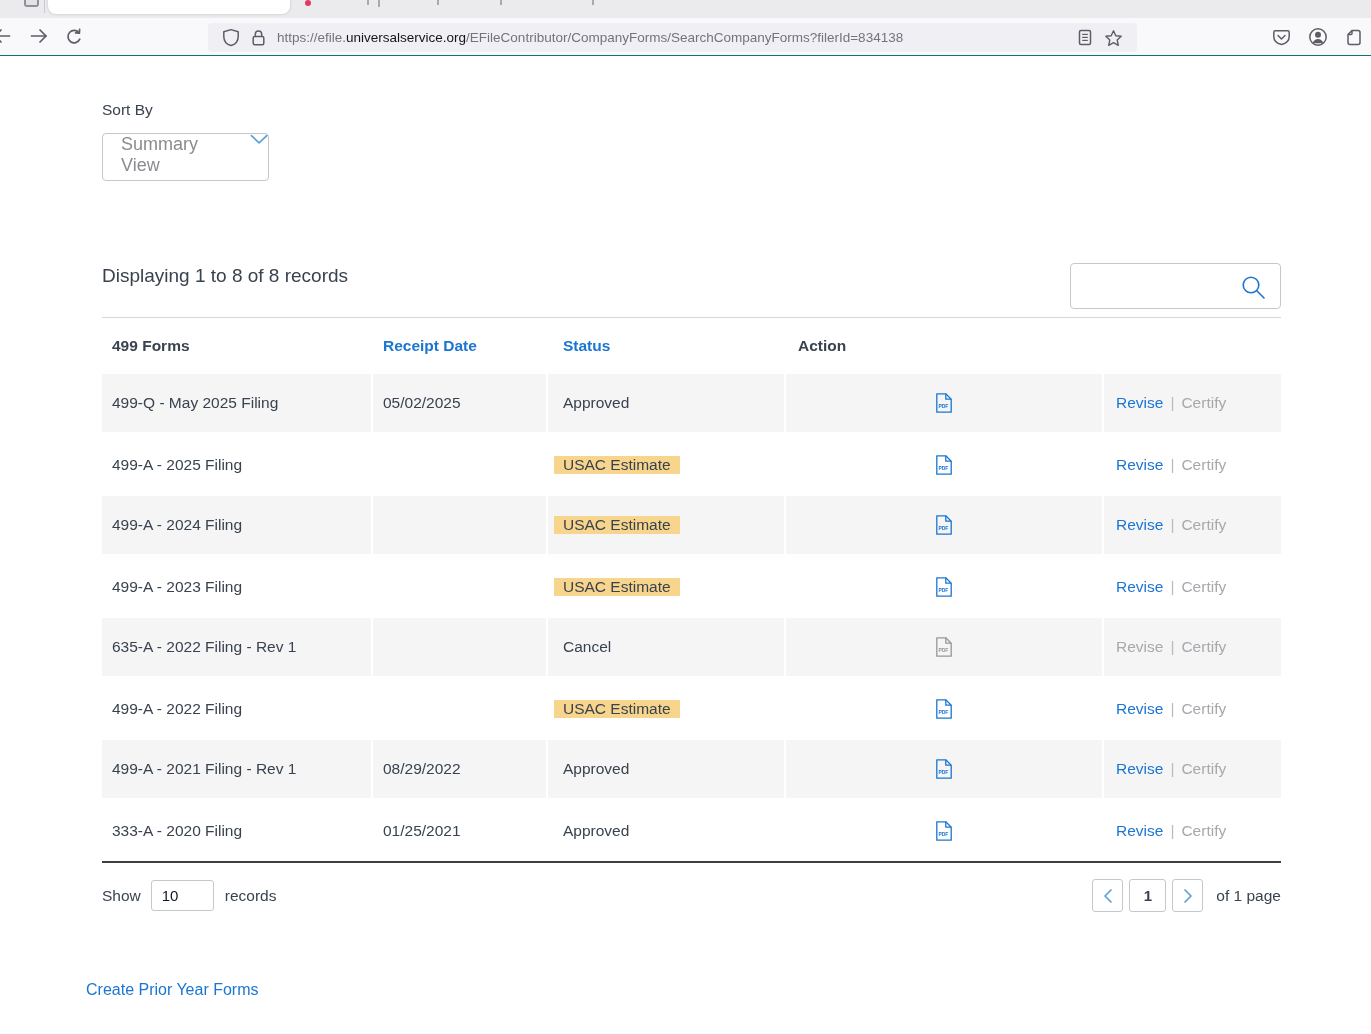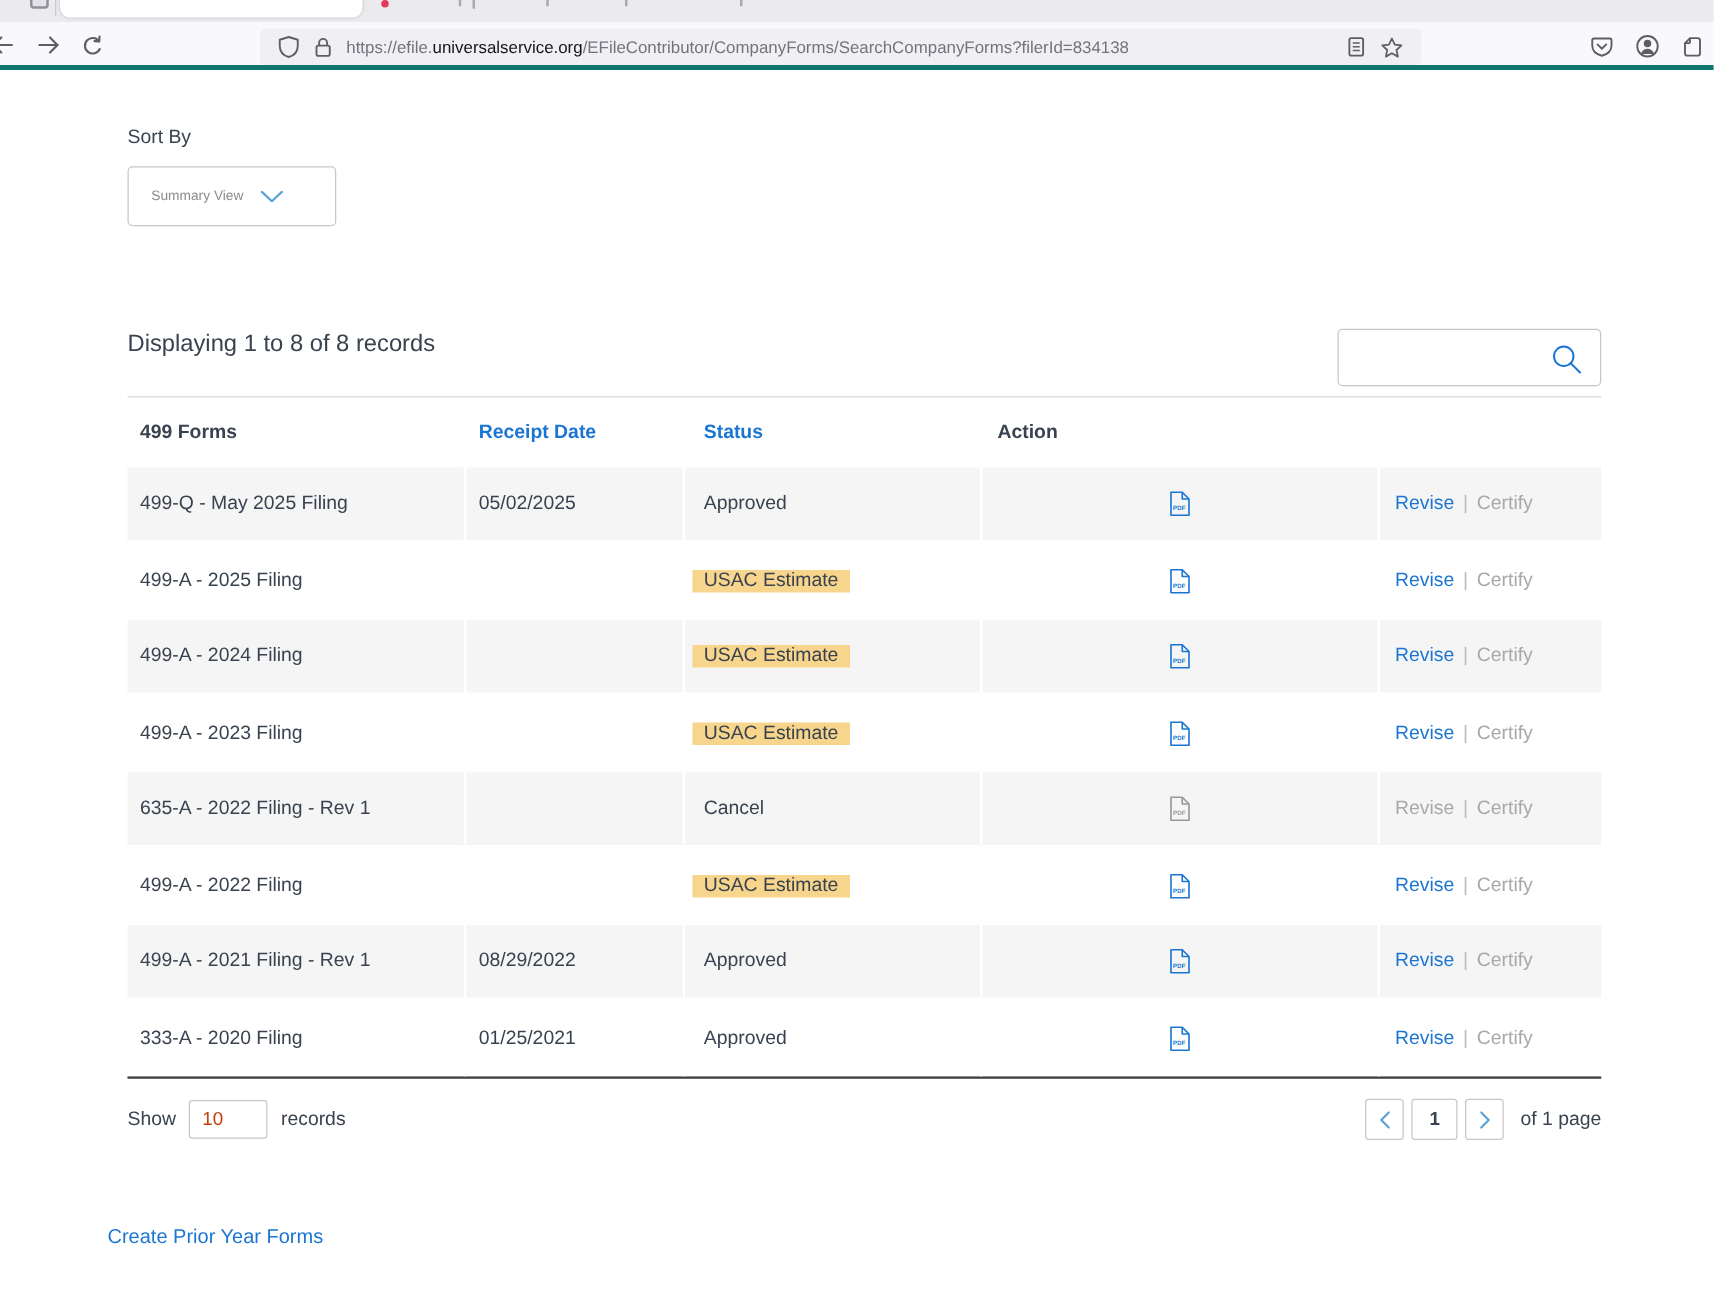--- a/index.html
+++ b/index.html
@@ -11,42 +11,42 @@
   }
   
   .tabstrip { position:relative; height:18px; background:#ebebee; }
   .tabicon  { position:absolute; left:24px; top:-5px; width:15px; height:12px;
               border:2px solid #90909a; border-radius:3px; background:#e3e3e7; }
   .tabdiv   { position:absolute; left:44px; top:0; width:1px; height:13px; background:#c9c9cf; }
   .tab      { position:absolute; left:48px; top:-7px; width:242px; height:21px;
               background:#ffffff; border-radius:8px; box-shadow:0 0 3px rgba(0,0,0,.18); }
   .reddot   { position:absolute; left:305px; top:0; width:6px; height:6px; border-radius:50%; background:#e13a5e; }
   .tmark    { position:absolute; top:0; width:2px; height:5px; background:#a9a9b2; }
-  .toolbar  { position:relative; height:38px; background:#f9f9fb; border-bottom:4px solid #0f766e; }
+  .toolbar  { position:relative; height:38px; background:#f9f9fb; border-bottom:1px solid #0f766e; }
   .navbtn   { position:absolute; top:10px; background:none; border:none; cursor:pointer; }
   .urlbar   { position:absolute; left:208px; top:5px; width:929px; height:29px;
               background:#f0f0f4; border-radius:4px; display:flex; align-items:center; cursor:text; }
   .urlbar svg.lead { flex:0 0 auto; }
   .url-shield { margin-left:14px; }
   .url-lock   { margin-left:11px; }
   .urltext  { margin-left:11px; font-size:13.5px; color:#73737c; white-space:nowrap; }
   .urltext .domain { color:#141419; }
   .url-right { position:absolute; right:0; top:0; height:100%; display:flex; align-items:center; }
   .url-right .ibtn { background:none; border:none; cursor:pointer; display:flex; align-items:center; }
   .reader-btn { margin-right:12px; }
   .star-btn   { margin-right:14px; }
   .chrome-right { position:absolute; top:0; height:38px; right:8px; display:flex; align-items:center; gap:17px; }
   .chrome-right .ibtn { background:none; border:none; cursor:pointer; display:flex; align-items:center; }
   
   .content   { position:absolute; top:57px; left:0; width:100%; background:#fff; }
   .container { margin-left:102px; width:1179px; }
   .sort-label { margin-top:44px; font-size:15.5px; color:#39424f; }
   .dropdown  { margin-top:14px; width:167px; height:48px; border:1px solid #c7c7cb; border-radius:4px;
-               display:flex; align-items:center; padding-left:18px; cursor:pointer;
-               color:#8b8b90; font-size:11px; background:#fff; }
+               display:flex; align-items:flex-start; padding-left:18px; cursor:pointer;
+               color:#8b8b90; font-size:18px; background:#fff; }
   .dropdown svg { margin-left:13px; }
   .records-row { margin-top:82px; display:flex; justify-content:space-between; align-items:flex-start; }
   .records-text { font-size:19px; color:#39424f; padding-top:2px; }
   .search-box { position:relative; width:211px; height:46px; border:1px solid #c7c7cb; border-radius:4px; background:#fff; }
   .search-box input { position:absolute; inset:0; border:none; background:transparent; outline:none;
                       font:15px "Liberation Sans",sans-serif; padding:0 44px 0 12px; color:#39424f; }
   .search-ic { position:absolute; right:13px; top:10px; cursor:pointer; }
   
   .table { margin-top:8px; border-top:1px solid #d7d7da; border-bottom:2px solid #3d3d42; }
   .thead { display:flex; height:55px; align-items:center; font-weight:bold; font-size:15.5px; color:#39424f; }
@@ -66,21 +66,21 @@
   .pdf { color:#1b75d2; cursor:pointer; display:inline-flex; }
   .pdf.off { color:#97979c; cursor:default; }
   .action a { color:#1b75d2; text-decoration:none; cursor:pointer; }
   .action .sep { color:#b9b9be; margin:0 7px; }
   .action a.certify { color:#a8a8ad; cursor:default; }
   .trow.disabled .action a { color:#a8a8ad; cursor:default; }
   
   .tfooter { margin-top:16px; display:flex; justify-content:space-between; align-items:center; }
   .tf-left { display:flex; align-items:center; font-size:15.5px; color:#39424f; }
   .pagesize { width:63px; height:31px; border:1px solid #c7c7cb; border-radius:3px; margin:0 11px 0 10px;
-              font:15px "Liberation Sans",sans-serif; padding-left:10px; color:#c2410c; }
+              font:15px "Liberation Sans",sans-serif; padding-left:10px; color:#0f172a; }
   .tf-right { display:flex; align-items:center; }
   .pgbtn { width:31px; height:33px; border:1px solid #c7c7cb; border-radius:3px; background:#fff;
            display:flex; align-items:center; justify-content:center; cursor:pointer; margin-left:6px; }
   .pgnum { width:37px; height:33px; border:1px solid #c7c7cb; border-radius:3px; margin-left:6px;
            display:flex; align-items:center; justify-content:center; font-weight:bold; font-size:15px; color:#39424f; }
   .pgof { margin-left:13px; font-size:15.5px; color:#39424f; }
   .create-link { display:inline-block; margin:69px 0 0 -16px; color:#1b75d2; font-size:16px;
                  text-decoration:none; cursor:pointer; }
 </style>
 </head>

